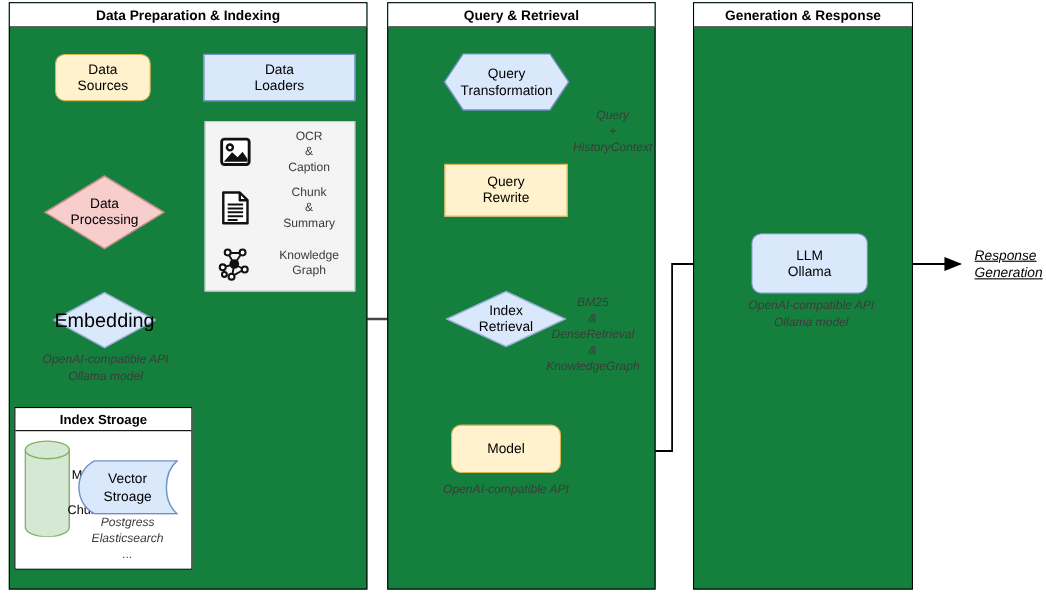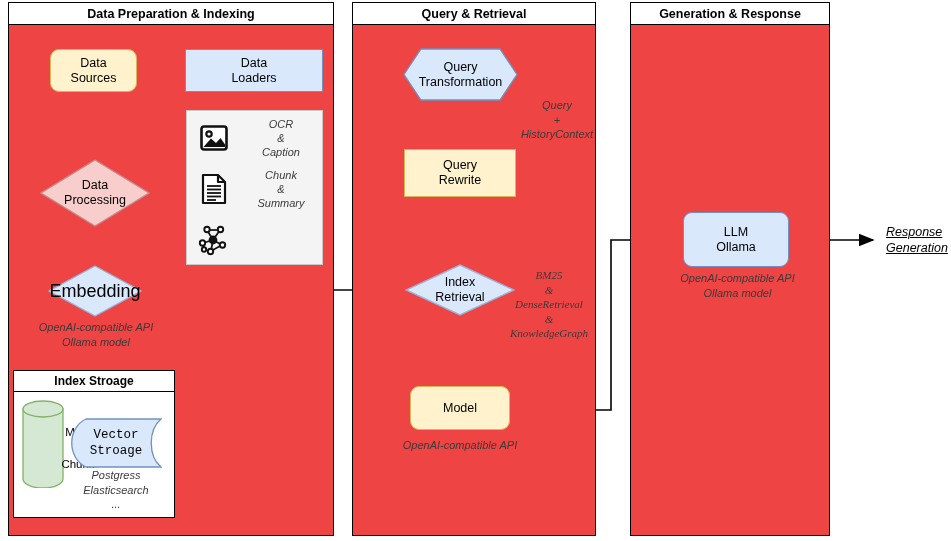--- a/index.html
+++ b/index.html
@@ -1,19 +1,19 @@
 <!DOCTYPE html>
 <html><head>
 <meta charset="utf-8">
 <style>
   html,body{margin:0;padding:0;background:#ffffff;}
   body{width:951px;height:541px;position:relative;overflow:hidden;
        font-family:"Liberation Sans","DejaVu Sans",sans-serif;color:#000;}
 
-  .panel{position:absolute;border:1.6px solid #000;background:#ef4444;box-sizing:border-box;}
+  .panel{position:absolute;border:1.6px solid #000;background:#15803d;box-sizing:border-box;}
   .panel-title{position:absolute;left:0;right:0;top:0;height:22px;line-height:22px;
                text-align:center;font-weight:bold;font-size:12.5px;
                border-bottom:1.6px solid #000;box-sizing:border-box;background:#fff;}
 
   .node{position:absolute;box-sizing:border-box;display:flex;align-items:center;
         justify-content:center;text-align:center;font-size:12.5px;line-height:15px;}
 
   .rect{border:1.3px solid #9a8247;}
   .rect.blue{border-color:#7290c4;background:#dae8fc;}
   .rect.yellow{border-color:#d6b656;background:#fff2cc;}
@@ -32,21 +32,21 @@
         font-size:12.5px;line-height:15px;}
 
   .note{position:absolute;font-style:italic;font-size:11px;line-height:14.5px;
         color:#3b3b3b;text-align:center;}
 
   .svgfull{position:absolute;left:0;top:0;width:951px;height:541px;pointer-events:none;}
 
   .icongroup{position:absolute;border:1.3px solid #c9c9c9;background:#f4f4f4;box-sizing:border-box;}
   .iconrow{position:absolute;display:flex;align-items:center;}
   .iconrow .glyph{width:40px;height:40px;display:flex;align-items:center;justify-content:center;}
-  .iconrow .txt{font-style:italic;font-size:11px;line-height:14px;color:#3b3b3b;
+  .iconrow .txt{font-size:11px;line-height:14px;color:#3b3b3b;
                 margin-left:10px;text-align:center;width:74px;}
 
   .cyl{position:absolute;}
   .storeshape{position:absolute;}
   .storeshape .slabel{position:absolute;left:0;top:0;width:100%;height:100%;
         display:flex;align-items:center;justify-content:center;text-align:center;
         font-size:12.5px;line-height:16px;}
   .cyl .clabel{position:absolute;left:16px;top:0;width:100%;height:100%;
         display:flex;align-items:center;justify-content:center;text-align:center;
         font-size:12.5px;line-height:16px;padding-top:8px;box-sizing:border-box;padding-left:38px;}
@@ -174,37 +174,39 @@
       <g fill="#fff" stroke="#111" stroke-width="1.9">
         <circle cx="11" cy="7.5" r="2.7"></circle>
           <circle cx="24.5" cy="7.5" r="2.7"></circle>
         <circle cx="6.5" cy="21" r="2.7"></circle>
           <circle cx="26.5" cy="23" r="2.7"></circle>
         <circle cx="14.5" cy="29.5" r="2.7"></circle>
           <circle cx="8" cy="27.5" r="2.2"></circle>
       </g>
     </svg>
   </span>
+  <span class="txt" style="white-space:pre-line;">Knowledge
+Graph</span>
 </div>
 
 <div class="subbox" style="left:13px;top:370px;width:162px;height:148px;">
   <div class="subbox-title">Index Stroage</div>
 </div>
 
 <div class="cyl" style="left:22px;top:400px;width:42px;height:88px;">
   <svg width="42" height="88" viewBox="0 0 42 88">
     <path d="M1,9 L1,79 A20,9 0 0 0 41,79 L41,9 Z" fill="#d5e8d4" stroke="#82b366" stroke-width="1.3"></path>
     <ellipse cx="21" cy="9" rx="20" ry="8" fill="#d5e8d4" stroke="#82b366" stroke-width="1.3"></ellipse>
   </svg>
   <div class="clabel" style="white-space:pre-line;font-size:11.5px;">Meta
 &amp;
 Chunk</div>
 </div>
 
-<div class="storeshape" style="left:70px;top:418px;width:92px;height:50px;font-family:Liberation Mono, monospace;">
+<div class="storeshape" style="left:70px;top:418px;width:92px;height:50px;">
   <svg width="92" height="50" viewBox="0 0 92 50">
     <path d="M16,1 L91,1 C78,12 78,38 91,49 L16,49 C-3,40 -3,10 16,1 Z" fill="#dae8fc" stroke="#7290c4" stroke-width="1.3"></path>
   </svg>
   <div class="slabel" style="white-space:pre-line;padding-right:10px;">Vector
 Stroage</div>
 </div>
 
 <div class="note" style="left:68px;top:468px;width:96px;white-space:pre-line;">Postgress
 Elasticsearch
 ...</div>
@@ -229,21 +231,21 @@
 HistoryContext</div>
 
 <div class="diamond-wrap" style="left:405px;top:264px;width:110px;height:52px;">
   <svg width="110" height="52" viewBox="0 0 110 52">
       <polygon points="55,1 109,26 55,51 1,26" fill="#dae8fc" stroke="#9ab1d8" stroke-width="1.4"></polygon>
     </svg>
   <div class="dlabel" style="white-space:pre-line;">Index
 Retrieval</div>
 </div>
 
-<div class="note" style="left:497px;top:268px;width:104px;white-space:pre-line;font-family:Liberation Serif, serif;">BM25
+<div class="note" style="left:487px;top:268px;width:104px;white-space:pre-line;">BM25
 &amp;
 DenseRetrieval
 &amp;
 KnowledgeGraph</div>
 
 <div class="node rect rounded yellow" style="left:410px;top:386px;width:100px;height:44px;">Model</div>
 
 <div class="note" style="left:390px;top:438px;width:140px;">OpenAI-compatible API</div>
 
 <div class="panel" style="left:630px;top:2px;width:200px;height:534px;">

